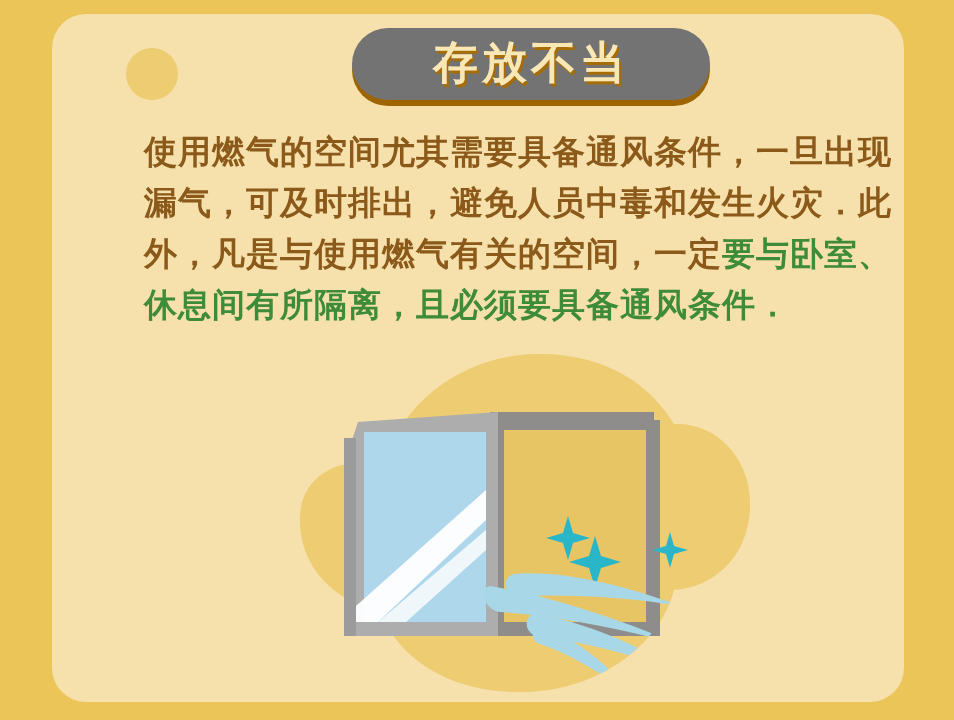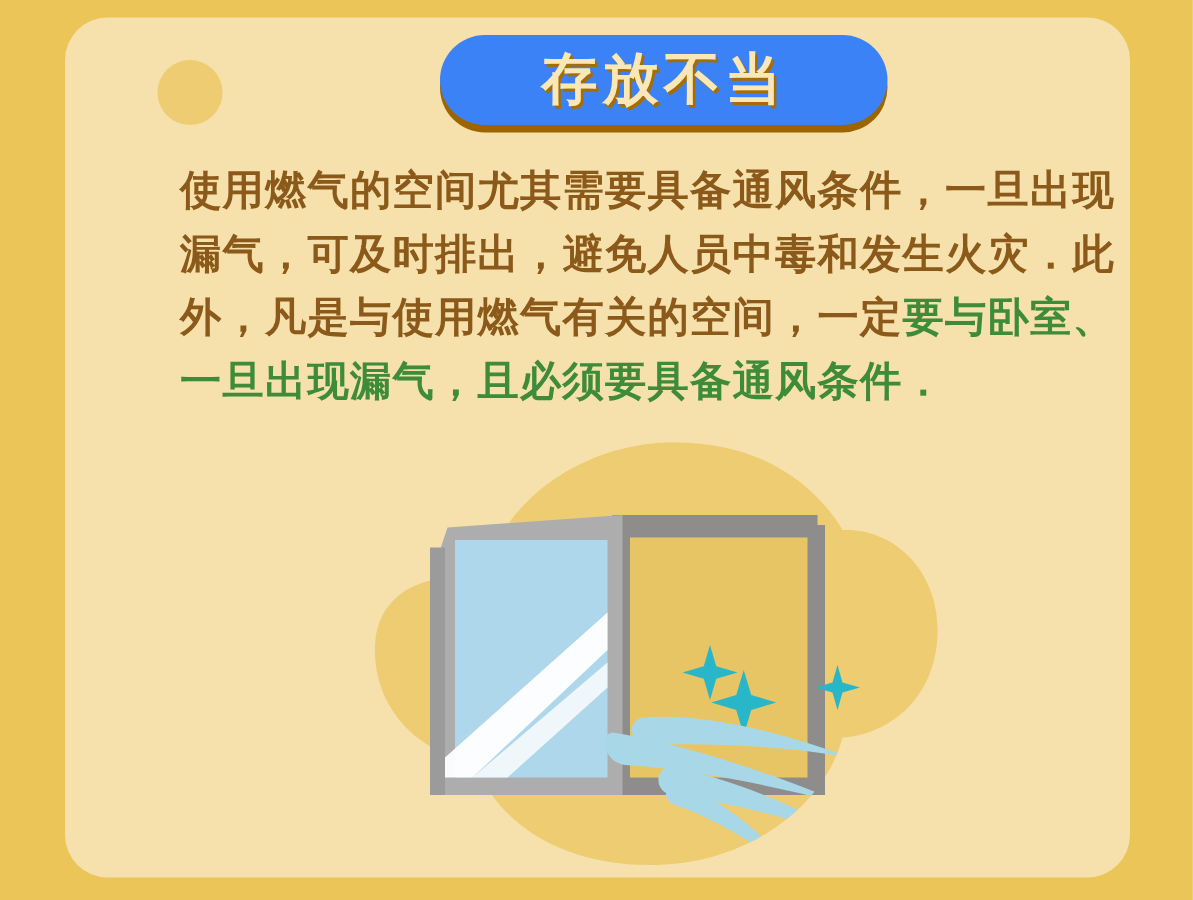--- a/index.html
+++ b/index.html
@@ -22,21 +22,21 @@
     background:#eecc72;
   }
 
   
   .title-pill-shadow{
     position:absolute;left:300px;top:20px;width:358px;height:72px;
     border-radius:36px;background:#9d6400;
   }
   .title-pill{
     position:absolute;left:300px;top:14px;width:358px;height:72px;
-    border-radius:36px;background:#3b82f6;
+    border-radius:36px;background:#737373;
     display:flex;align-items:center;justify-content:center;
   }
   .title-text{
     font-family:"DejaVu Sans","Liberation Sans",sans-serif;
     font-size:45px;font-weight:bold;color:#f9e7b6;
     letter-spacing:4px;
     text-shadow:2px 3px 0 #a66c05;
     line-height:1;
     white-space:nowrap;
     padding-bottom:3px;
@@ -66,21 +66,21 @@
 
   <div class="card">
 
     <div class="punch-hole"></div>
 
     <div class="title-pill-shadow"></div>
     <div class="title-pill">
       <div class="title-text">存放不当</div>
     </div>
 
-    <div class="copy"><span class="seg-brown">使用燃气的空间尤其需要具备通风条件，一旦出现漏气，可及时排出，避免人员中毒和发生火灾．此外，凡是与使用燃气有关的空间，一定</span><span class="seg-green">要与卧室、一旦出现漏气，且必须要具备通风条件．</span></div>
+    <div class="copy"><span class="seg-brown">使用燃气的空间尤其需要具备通风条件，一旦出现漏气，可及时排出，避免人员中毒和发生火灾．此外，凡是与使用燃气有关的空间，一定</span><span class="seg-green">要与卧室、休息间有所隔离，且必须要具备通风条件．</span></div>
 
     <div class="illus">
       <svg viewBox="0 0 480 360" xmlns="http://www.w3.org/2000/svg">
         <defs>
           <clipPath id="blobclip">
             <path d="M104,120 C118,58 182,12 252,10 C322,8 368,40 392,80
                      C432,78 470,112 468,164 C466,216 428,244 392,246
                      C378,300 318,346 244,348 C170,350 116,316 98,266
                      C50,258 16,220 18,172 C20,128 62,112 104,120 Z"></path>
           </clipPath>

